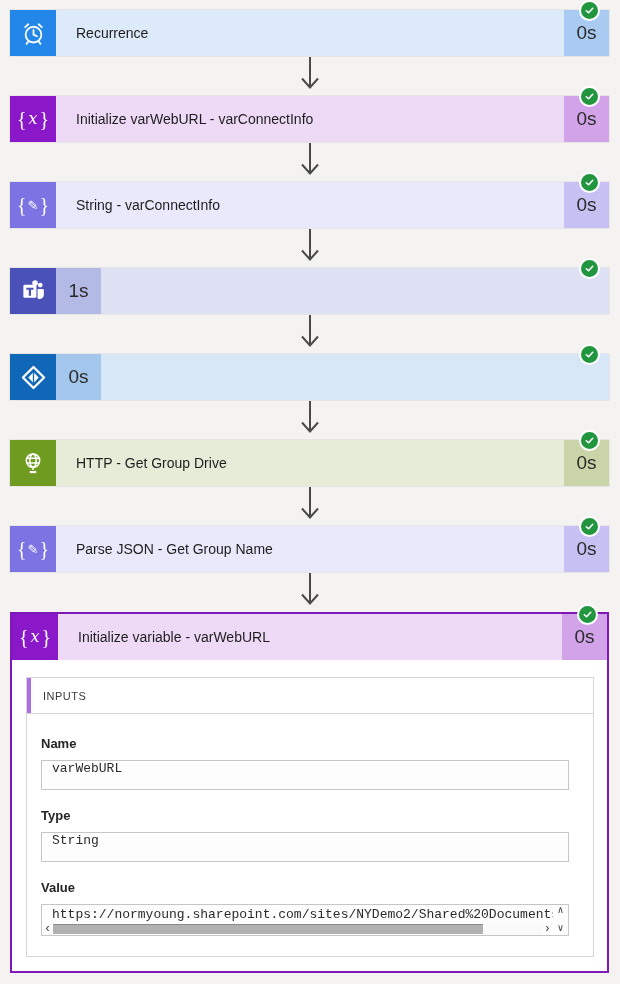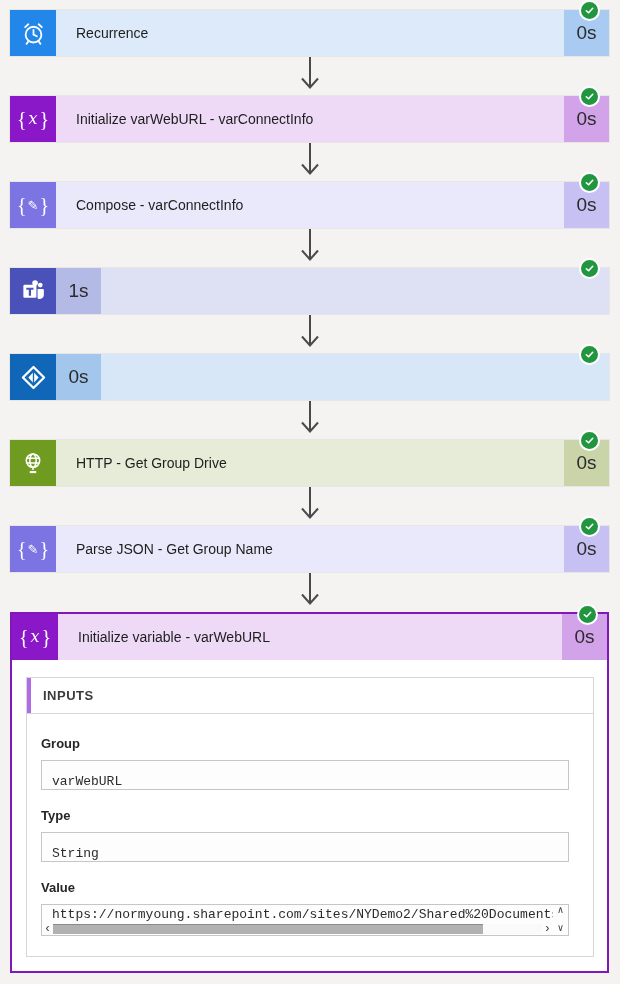--- a/index.html
+++ b/index.html
@@ -30,26 +30,26 @@
                   display:flex; align-items:center; }
   .glyph-braces .gx { font-style:italic; font-size:16px; padding:0 2px; font-family:"DejaVu Serif", serif; }
   .glyph-braces .gp { font-size:13px; padding:0 1px; }
 
   
   .card-body { background:#fff; padding:17px 13px 14px 14px; }
   .inputs-panel { border:1px solid #d8d6d4; background:#fff; }
   .panel-header { position:relative; height:36px; display:flex; align-items:center;
                   padding-left:16px; border-bottom:1px solid #d8d6d4; }
   .panel-accent { position:absolute; left:0; top:0; bottom:0; width:4px; background:#b06ce4; }
-  .panel-title { font-size:13px; font-weight:700; letter-spacing:0.5px; color:#3b3b3b; }
+  .panel-title { font-size:11px; font-weight:400; letter-spacing:0.5px; color:#3b3b3b; }
   .panel-body { padding:22px 24px 20px 14px; }
 
   .field-label { font-size:13px; font-weight:600; color:#262626; margin-bottom:9px; }
   .field-input { border:1px solid #c8c6c4; background:#fdfdfd; height:30px;
-                 display:flex; align-items:flex-end; padding:0 10px; margin-bottom:18px;
+                 display:flex; align-items:flex-start; padding:0 10px; margin-bottom:18px;
                  font-family:"Liberation Mono", monospace; font-size:13px; color:#2b2b2b;
                  white-space:nowrap; overflow:hidden; }
   .value-box { height:32px; padding:0; margin-bottom:0; align-items:stretch; }
   .vb-main { flex:1; display:flex; flex-direction:column; min-width:0; }
   .vb-text { flex:1; padding:1px 0 0 10px; white-space:nowrap; overflow:hidden;
              font-family:"Liberation Mono", monospace; font-size:13px; color:#2b2b2b; line-height:18px; }
   .hscroll { height:12px; display:flex; align-items:center; color:#555; }
   .sc-arrow { font-size:12px; line-height:10px; padding:0 2px; color:#444; cursor:pointer; }
   .h-track { flex:1; height:10px; background:#fafafa; position:relative; }
   .h-thumb { position:absolute; left:0; top:0; height:10px; width:88%;
@@ -105,21 +105,21 @@
     <svg width="24" height="40" viewBox="0 0 24 40" fill="none" stroke="#4a4a4a" stroke-width="2">
       <path d="M12 1 V30"></path>
       <path d="M4 22.5 L12 31.5 L20 22.5" stroke-linejoin="miter"></path>
     </svg>
   </div>
 <div class="card" style="--icon-bg: #7d74e3; --body-bg: #eae8fb; --dur-bg: #c6c1f2;">
     <div class="card-header">
       <div class="icon-box">
           <span class="glyph-braces">{<span class="gp">✎</span>}</span>
         </div>
-      <div class="action-title">Compose - varConnectInfo</div>
+      <div class="action-title">String - varConnectInfo</div>
       <div class="duration">0s</div>
     </div>
     <div class="badge">
       <svg viewBox="0 0 24 24" width="11" height="11" fill="none" stroke="#fff" stroke-width="3.4" stroke-linecap="round" stroke-linejoin="round">
           <path d="M5 12.5 L10 17 L19 7"></path>
         </svg>
     </div>
   </div>
   <div class="connector">
     <svg width="24" height="40" viewBox="0 0 24 40" fill="none" stroke="#4a4a4a" stroke-width="2">
@@ -236,21 +236,21 @@
     </div>
 
   <div class="card-body">
     <div class="inputs-panel">
       <div class="panel-header">
         <span class="panel-accent"></span>
         <span class="panel-title">INPUTS</span>
       </div>
       <div class="panel-body">
         <div class="field">
-          <div class="field-label">Group</div>
+          <div class="field-label">Name</div>
           <div class="field-input">
             <span>varWebURL</span>
           </div>
         </div>
         <div class="field">
           <div class="field-label">Type</div>
           <div class="field-input">
             <span>String</span>
           </div>
         </div>

